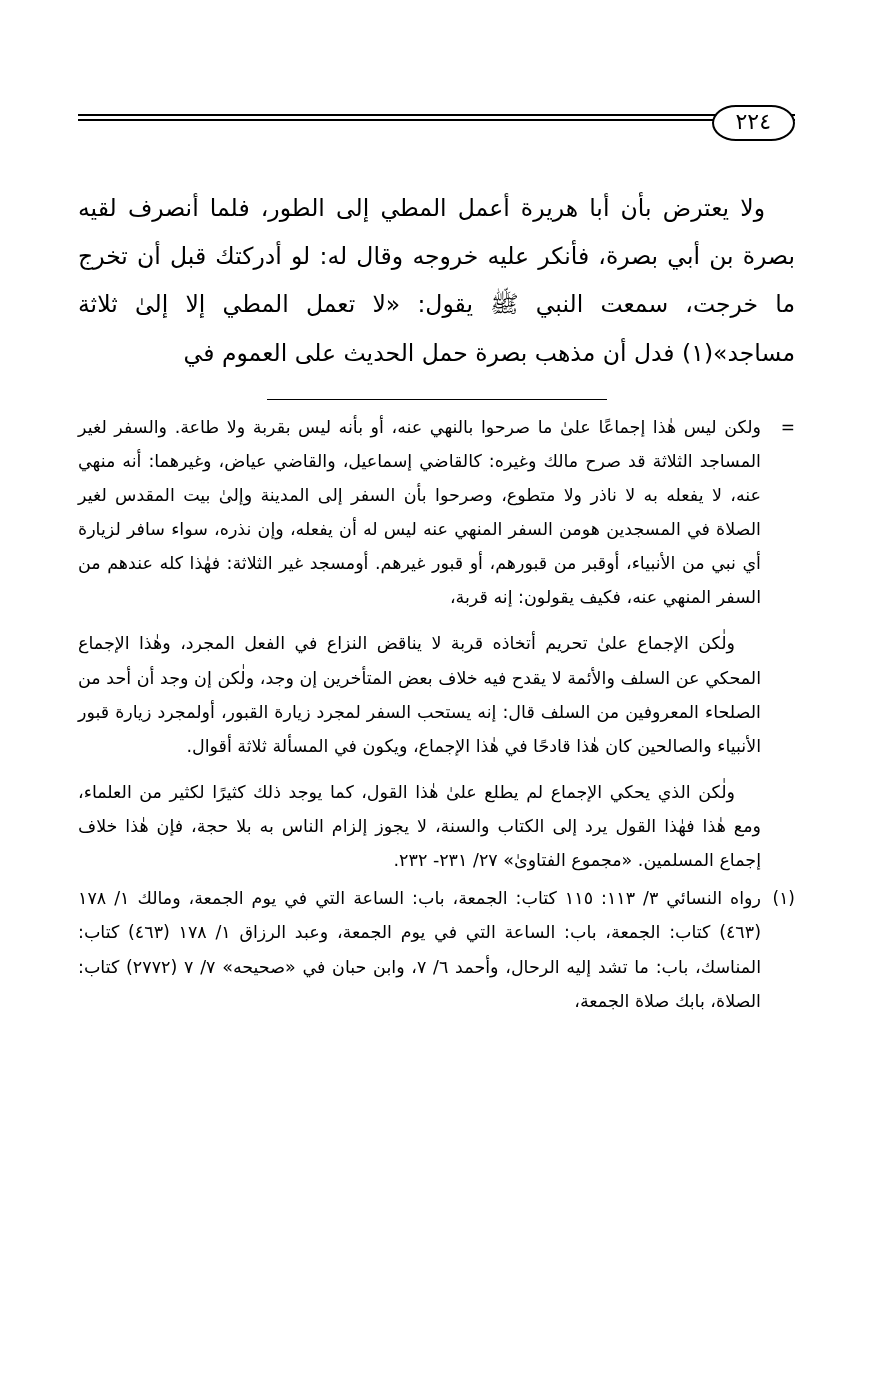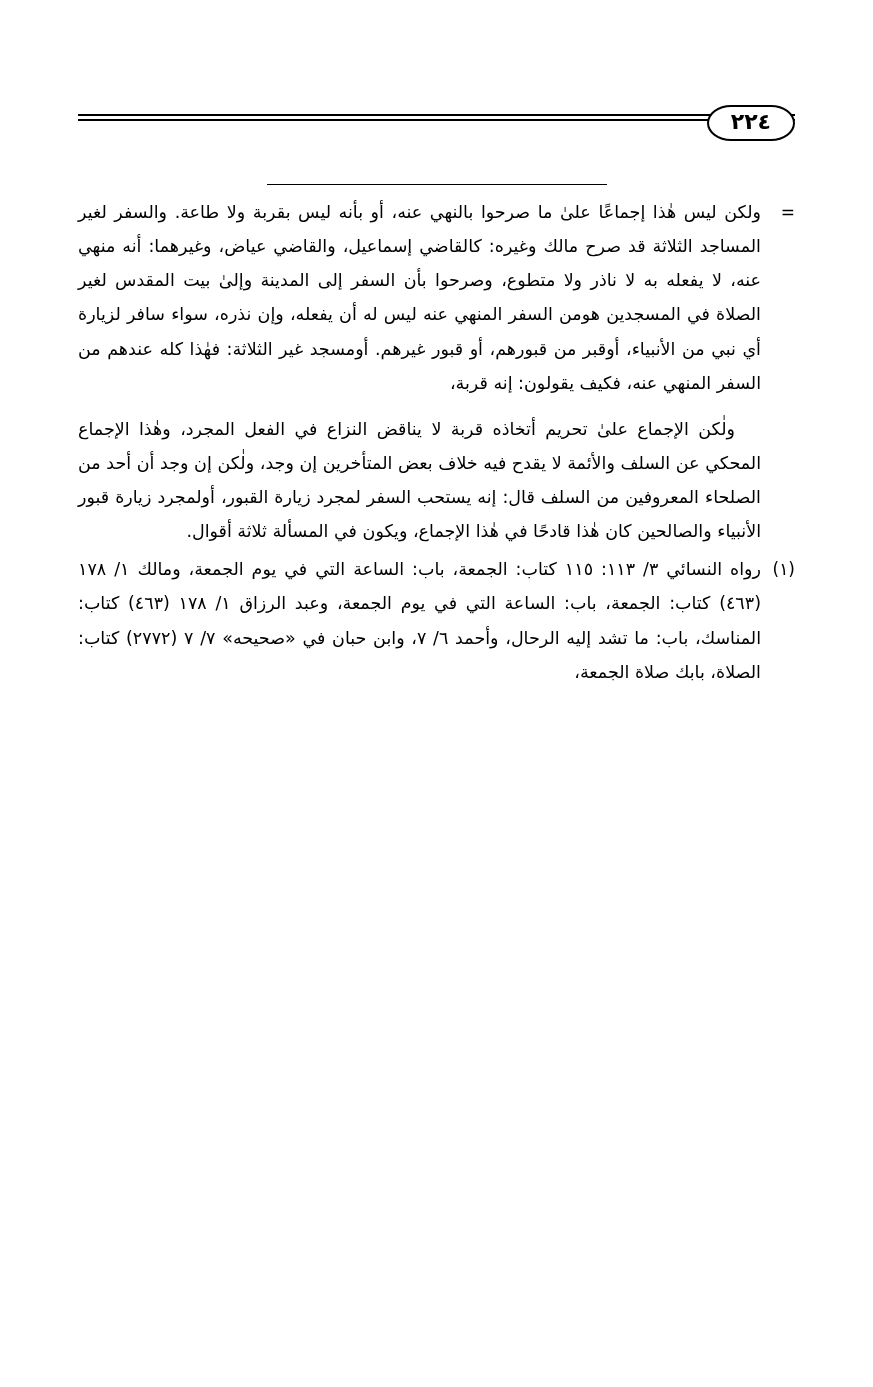--- a/index.html
+++ b/index.html
@@ -51,21 +51,21 @@
     direction: rtl;
   }
   .page-number-badge {
     position: relative;
     z-index: 3;
     background: #ffffff;
     border: 2.5px solid #000;
     border-radius: 40px / 30px;
     padding: 3px 22px 5px;
     font-size: 22px;
-    font-weight: bold;
+    font-weight: normal;
     letter-spacing: 1px;
     line-height: 1.1;
     margin-left: 10px;
     font-family: "DejaVu Sans", sans-serif;
   }
   .header-title {
     position: relative;
     z-index: 3;
     background: #ffffff;
     padding: 0 14px;
@@ -138,31 +138,33 @@
 <div class="page">
 
   <div class="header">
     <div class="header-rule"></div>
     <div class="header-inner">
       <div class="page-number-badge">٢٢٤</div>
     </div>
   </div>
 
   <div class="body-text">
+    <p>ولا يعترض بأن أبا هريرة أعمل المطي إلى الطور، فلما أنصرف لقيه بصرة بن أبي بصرة، فأنكر عليه خروجه وقال له: لو أدركتك قبل أن تخرج ما خرجت، سمعت النبي ﷺ يقول: «لا تعمل المطي إلا إلىٰ ثلاثة مساجد»(١) فدل أن مذهب بصرة حمل الحديث على العموم في</p>
   </div>
 
   <div class="fn-sep"></div>
 
   <div class="footnotes">
 
     <div class="fn-block">
       <div class="fn-marker">=</div>
       <div class="fn-body">
         <p>ولكن ليس هٰذا إجماعًا علىٰ ما صرحوا بالنهي عنه، أو بأنه ليس بقربة ولا طاعة. والسفر لغير المساجد الثلاثة قد صرح مالك وغيره: كالقاضي إسماعيل، والقاضي عياض، وغيرهما: أنه منهي عنه، لا يفعله به لا ناذر ولا متطوع، وصرحوا بأن السفر إلى المدينة وإلىٰ بيت المقدس لغير الصلاة في المسجدين هومن السفر المنهي عنه ليس له أن يفعله، وإن نذره، سواء سافر لزيارة أي نبي من الأنبياء، أوقبر من قبورهم، أو قبور غيرهم. أومسجد غير الثلاثة: فهٰذا كله عندهم من السفر المنهي عنه، فكيف يقولون: إنه قربة،</p>
         <p class="indent">ولٰكن الإجماع علىٰ تحريم أتخاذه قربة لا يناقض النزاع في الفعل المجرد، وهٰذا الإجماع المحكي عن السلف والأئمة لا يقدح فيه خلاف بعض المتأخرين إن وجد، ولٰكن إن وجد أن أحد من الصلحاء المعروفين من السلف قال: إنه يستحب السفر لمجرد زيارة القبور، أولمجرد زيارة قبور الأنبياء والصالحين كان هٰذا قادحًا في هٰذا الإجماع، ويكون في المسألة ثلاثة أقوال.</p>
+        <p class="indent">ولٰكن الذي يحكي الإجماع لم يطلع علىٰ هٰذا القول، كما يوجد ذلك كثيرًا لكثير من العلماء، ومع هٰذا فهٰذا القول يرد إلى الكتاب والسنة، لا يجوز إلزام الناس به بلا حجة، فإن هٰذا خلاف إجماع المسلمين. «مجموع الفتاوىٰ» ٢٧/ ٢٣١- ٢٣٢.</p>
       </div>
     </div>
 
     <div class="fn-block">
       <div class="fn-marker">(١)</div>
       <div class="fn-body">
         <p>رواه النسائي ٣/ ١١٣: ١١٥ كتاب: الجمعة، باب: الساعة التي في يوم الجمعة، ومالك ١/ ١٧٨ (٤٦٣) كتاب: الجمعة، باب: الساعة التي في يوم الجمعة، وعبد الرزاق ١/ ١٧٨ (٤٦٣) كتاب: المناسك، باب: ما تشد إليه الرحال، وأحمد ٦/ ٧، وابن حبان في «صحيحه» ٧/ ٧ (٢٧٧٢) كتاب: الصلاة، بابك صلاة الجمعة،</p>
       </div>
     </div>
 

